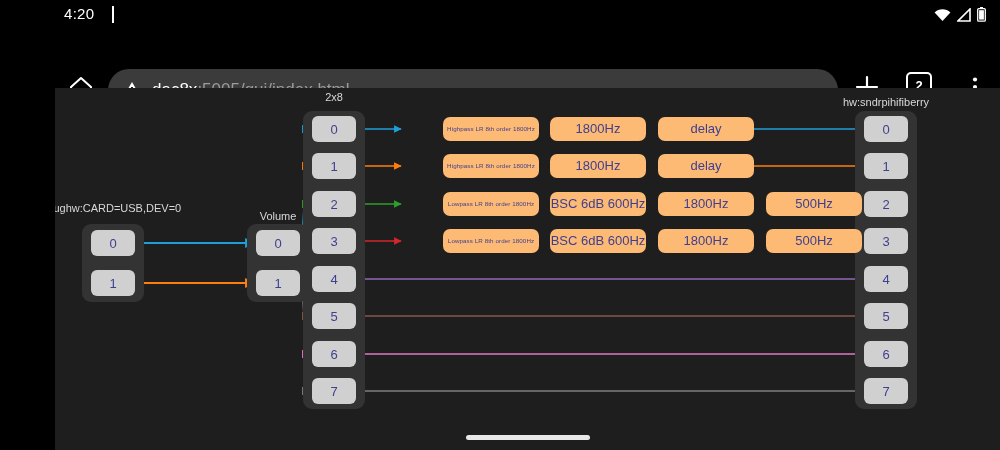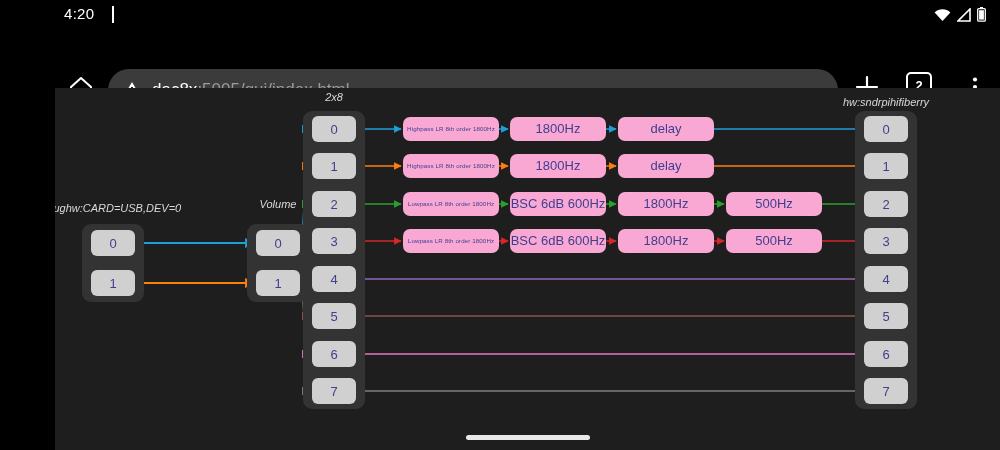--- a/index.html
+++ b/index.html
@@ -70,35 +70,35 @@
   }
   .gesture-bar {
     position: absolute; left: 50%; transform: translateX(-50%);
     bottom: 10px; width: 124px; height: 5px; border-radius: 3px;
     background: #e8e8e8;
   }
   #graph { position: absolute; left: 0; top: 0; width: 945px; height: 362px; }
 
   .grp-label {
     position: absolute; color: #d8d8d8; font-size: 11px;
-    white-space: nowrap; transform: translateX(-50%); font-style: italic;
+    white-space: nowrap; transform: translateX(-50%);
   }
   .grp-box {
     position: absolute; background: #333333; border-radius: 9px;
   }
   .port {
     position: absolute; background: #d0d0d0; border-radius: 6px;
     color: #3f3f8f; font-size: 13px;
     display: flex; align-items: center; justify-content: center;
   }
   .pbox {
-    position: absolute; background: #f9a8d4; border-radius: 7px;
+    position: absolute; background: #fdba74; border-radius: 7px;
     color: #3f3f8f;
     display: flex; align-items: center; justify-content: center;
-    text-align: center; line-height: 1.15;
+    text-align: center; line-height: 1.15; margin-left: 40px;
   }
   .pbox.big { font-size: 13px; }
   .pbox.small { font-size: 6.2px; letter-spacing: .1px; }
 </style>
 </head>
 <body>
 
 <div id="root">
 
   <div class="statusbar">
@@ -218,21 +218,21 @@
           <path d="M301 191 L807 191" stroke="#9467bd" stroke-width="1.4" fill="none" marker-end="url(#arw4)"></path>
           <path d="M301 228 L807 228" stroke="#8c564b" stroke-width="1.4" fill="none" marker-end="url(#arw5)"></path>
           <path d="M301 266 L807 266" stroke="#e377c2" stroke-width="1.4" fill="none" marker-end="url(#arw6)"></path>
           <path d="M301 303 L807 303" stroke="#7f7f7f" stroke-width="1.4" fill="none" marker-end="url(#arw7)"></path>
         </svg>
         <div class="grp-box" style="left: 27px; top: 136px; width: 62px; height: 78px;"></div>
         <div class="grp-label" style="left: 58px; top: 114px;">plughw:CARD=USB,DEV=0</div>
         <div class="port" style="left: 36px; top: 142px; width: 44px; height: 26px;">0</div>
         <div class="port" style="left: 36px; top: 182px; width: 44px; height: 26px;">1</div>
         <div class="grp-box" style="left: 192px; top: 136px; width: 62px; height: 78px;"></div>
-        <div class="grp-label" style="left: 223px; top: 110px;">Volume</div>
+        <div class="grp-label" style="left: 223px; top: 122px;">Volume</div>
         <div class="port" style="left: 201px; top: 142px; width: 44px; height: 26px;">0</div>
         <div class="port" style="left: 201px; top: 182px; width: 44px; height: 26px;">1</div>
         <div class="grp-box" style="left: 248px; top: 23px; width: 62px; height: 298px;"></div>
         <div class="grp-label" style="left: 279px; top: 3px;">2x8</div>
         <div class="port" style="left: 257px; top: 28px; width: 44px; height: 26px;">0</div>
         <div class="port" style="left: 257px; top: 65px; width: 44px; height: 26px;">1</div>
         <div class="port" style="left: 257px; top: 103px; width: 44px; height: 26px;">2</div>
         <div class="port" style="left: 257px; top: 140px; width: 44px; height: 26px;">3</div>
         <div class="port" style="left: 257px; top: 178px; width: 44px; height: 26px;">4</div>
         <div class="port" style="left: 257px; top: 215px; width: 44px; height: 26px;">5</div>

